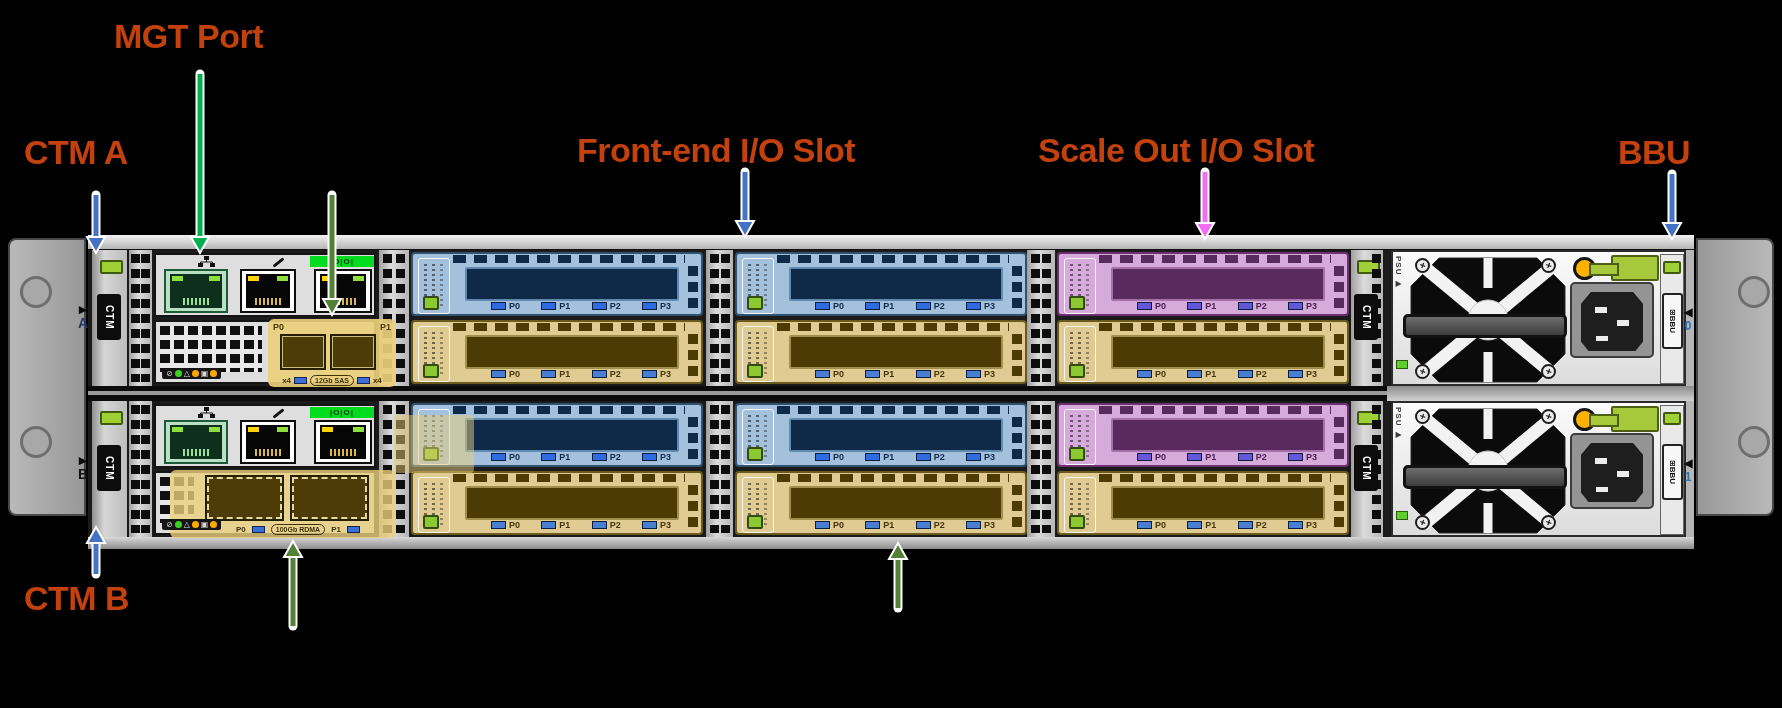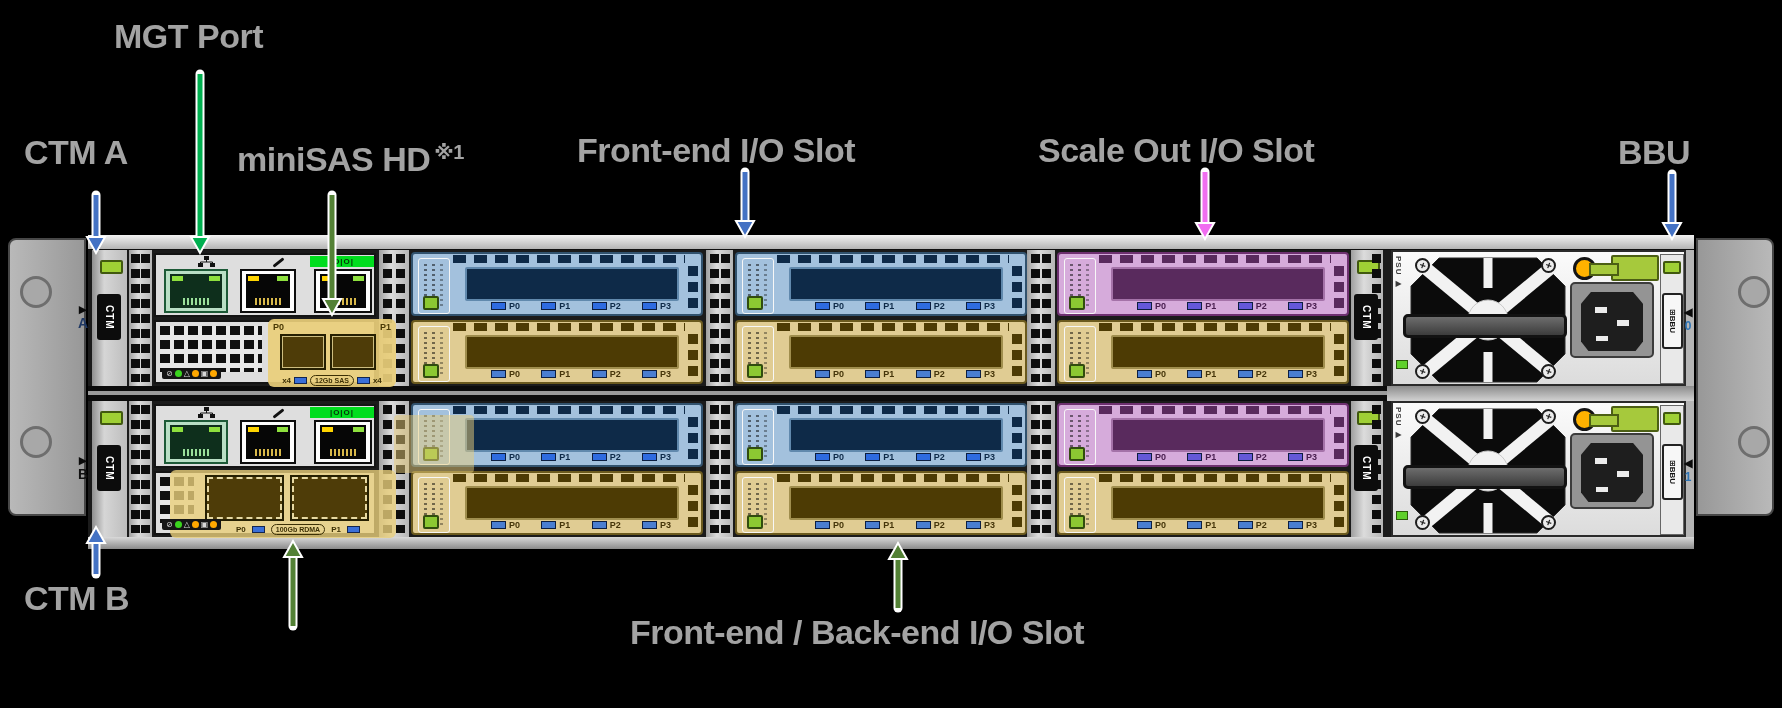--- a/index.html
+++ b/index.html
@@ -1,19 +1,19 @@
 <!DOCTYPE html>
 <html><head>
 <meta charset="utf-8">
 <style>
   html,body{margin:0;padding:0;background:#000}
   .stage{position:relative;width:1782px;height:708px;background:#000;overflow:hidden;
          font-family:"Liberation Sans","DejaVu Sans",sans-serif}
   
-  .callout{position:absolute;color:#a3a3a3;font-weight:bold;font-size:34px;letter-spacing:-.5px;white-space:nowrap;line-height:40px}
+  .callout{position:absolute;color:#c2410c;font-weight:bold;font-size:34px;letter-spacing:-.5px;white-space:nowrap;line-height:40px}
   .callout sup{font-size:20px;vertical-align:super;margin-left:4px}
   
   .ear{position:absolute;top:238px;width:78px;height:278px;background:linear-gradient(90deg,#b9b9b9,#989898);border:2px solid #474747;box-sizing:border-box}
   .ear.left{left:8px;border-radius:8px 0 0 8px}
   .ear.right{left:1696px;border-radius:0 8px 8px 0;background:linear-gradient(90deg,#989898,#b9b9b9)}
   .hole{position:absolute;width:26px;height:26px;border-radius:50%;border:3px solid #6e6e6e;background:#a8a8a8}
   
   .chassis{position:absolute;left:86px;top:233px;width:1610px;height:316px;background:#161616;border:2px solid #000;box-sizing:border-box}
   .topstrip{position:absolute;left:0;top:0;width:1606px;height:14px;background:linear-gradient(180deg,#f2f2f2,#b5b5b5);border-bottom:2px solid #111}
   .botstrip{position:absolute;left:0;top:300px;width:1606px;height:12px;background:linear-gradient(180deg,#d9d9d9,#8b8b8b);border-top:2px solid #111}
@@ -107,26 +107,24 @@
   
   svg.overlay{position:absolute;left:0;top:0;z-index:50;pointer-events:none}
 </style>
 </head>
 <body>
 
 <div class="stage">
 
   <div class="callout" style="left:114px;top:16px"><span>MGT Port</span></div>
   <div class="callout" style="left:24px;top:132px"><span>CTM A</span></div>
-  <div class="callout" style="left:237px;top:132px"><span>miniSAS HD</span><sup>※1</sup></div>
   <div class="callout" style="left:1038px;top:130px"><span>Scale Out I/O Slot</span></div>
   <div class="callout" style="left:577px;top:130px"><span>Front-end I/O Slot</span></div>
   <div class="callout" style="left:1618px;top:132px"><span>BBU</span></div>
   <div class="callout" style="left:24px;top:578px"><span>CTM B</span></div>
-  <div class="callout" style="left:630px;top:612px"><span>Front-end / Back-end I/O Slot</span></div>
 
   <div class="ear left">
     <div class="hole" style="left:10px;top:36px"></div>
     <div class="hole" style="left:10px;top:186px"></div>
   </div>
   <div class="ear right">
     <div class="hole" style="left:40px;top:36px"></div>
     <div class="hole" style="left:40px;top:186px"></div>
   </div>
 

